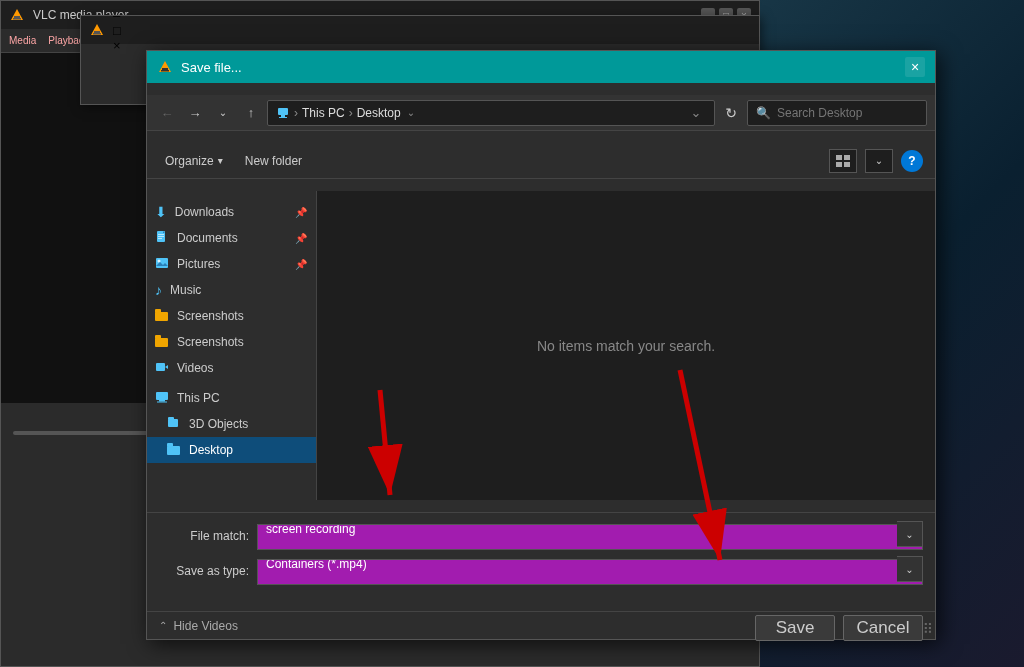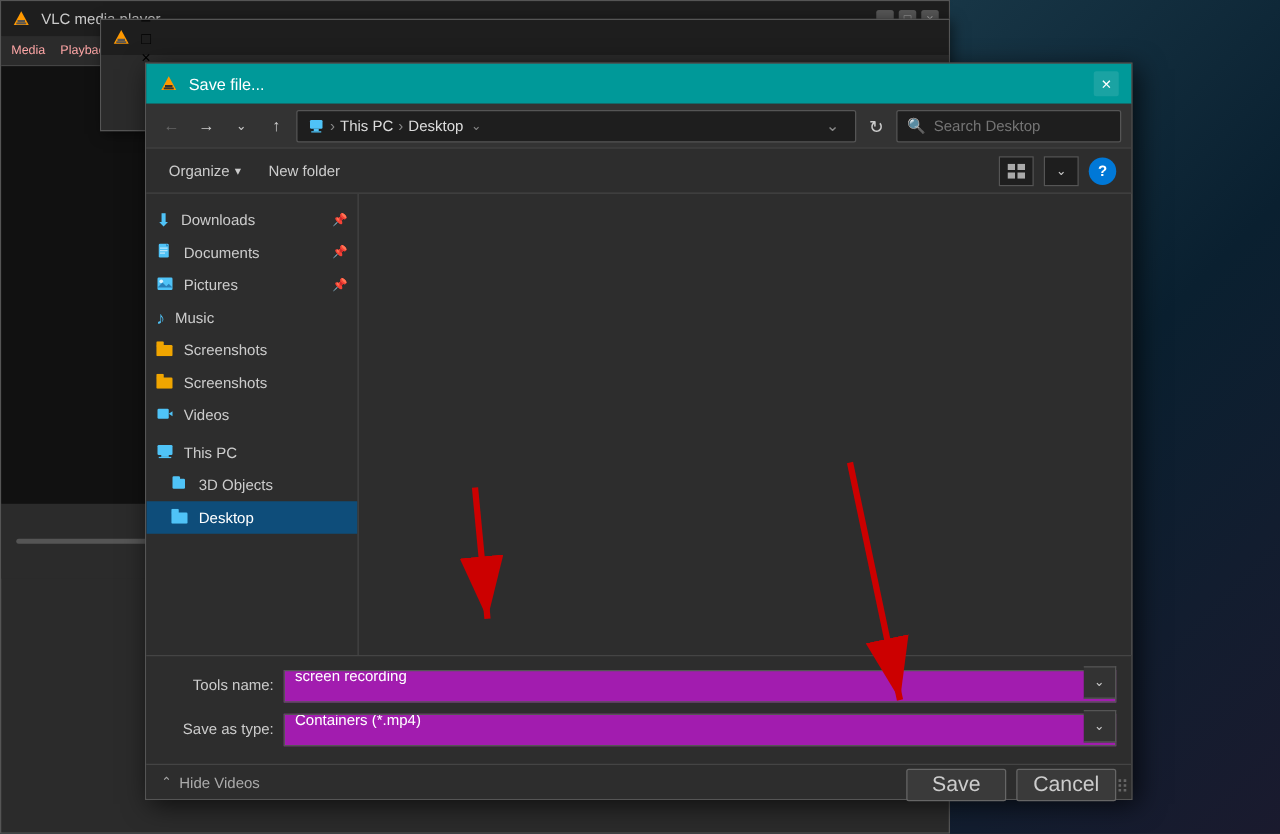--- a/index.html
+++ b/index.html
@@ -129,28 +129,29 @@
     .convert-titlebar .title-text {
       color: #ccc;
       font-size: 12px;
       flex: 1;
     }
 
     
     .save-dialog {
       position: absolute;
       top: 50px;
-      left: 116px;
+      left: 146px;
       width: 790px;
       height: 590px;
       background: #2d2d2d;
       border: 1px solid #555;
       box-shadow: 4px 4px 20px rgba(0,0,0,0.7);
       display: flex;
       flex-direction: column;
+      gap: 12px;
     }
 
     
     .save-titlebar {
       height: 32px;
       background: #009999;
       display: flex;
       align-items: center;
       padding: 0 10px;
       gap: 8px;
@@ -677,26 +678,29 @@
           <svg width="14" height="12" viewBox="0 0 14 12">
             <rect x="0" y="3" width="13" height="9" rx="1" fill="#4fc3f7"></rect>
             <rect x="0" y="0" width="6" height="4" rx="1" fill="#4fc3f7"></rect>
           </svg>
         </span>
         <span class="item-label">Desktop</span>
       </div>
 
     </div>
 
+    <div class="file-area">
+      <span>No items match your search.</span>
+    </div>
 
   </div>
 
   <div class="bottom-bar">
     <div class="form-row">
-      <span class="form-label">Tools name:</span>
+      <span class="form-label">File match:</span>
       <div class="form-input-wrap">
         <input type="text" class="form-input" value="screen recording" style="">
         <div class="form-select-btn">⌄</div>
       </div>
     </div>
     <div class="form-row">
       <span class="form-label">Save as type:</span>
       <div class="form-input-wrap">
         <input type="text" class="form-input" value="Containers (*.mp4)" readonly="" style="cursor: pointer;">
         <div class="form-select-btn">⌄</div>

